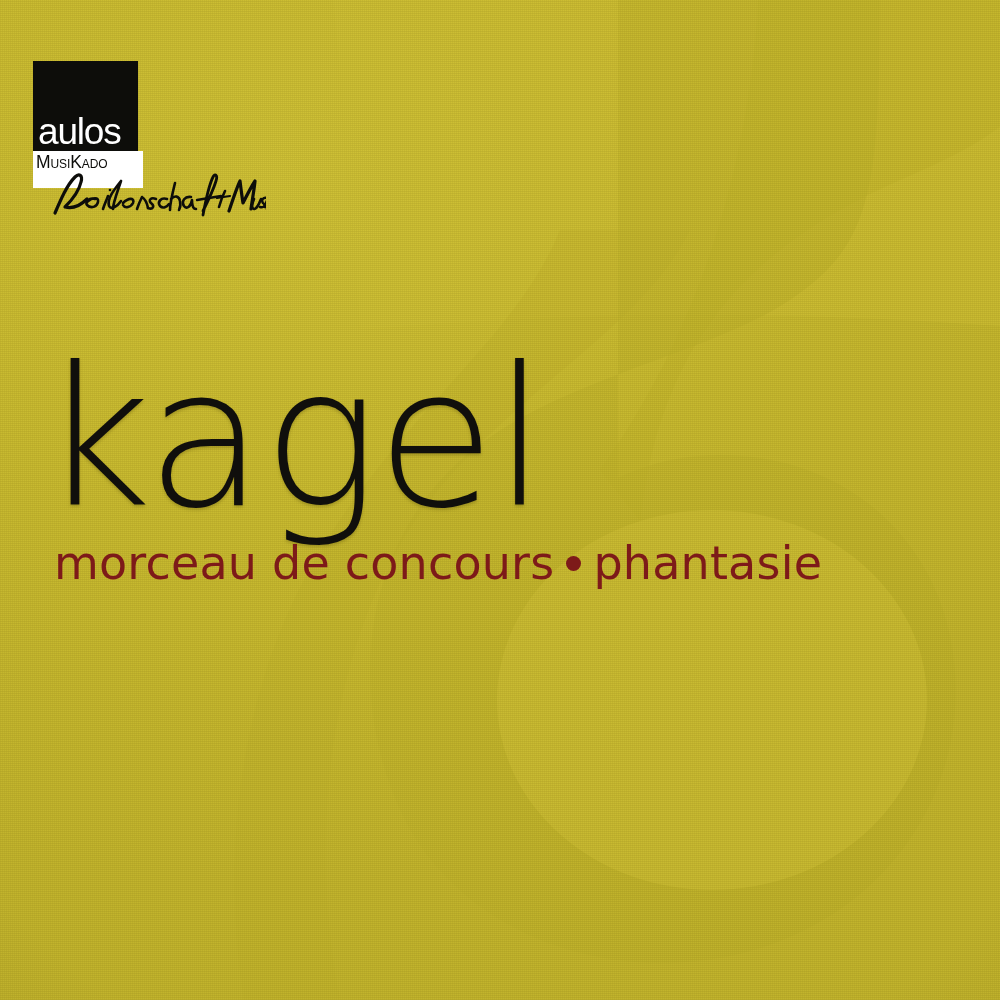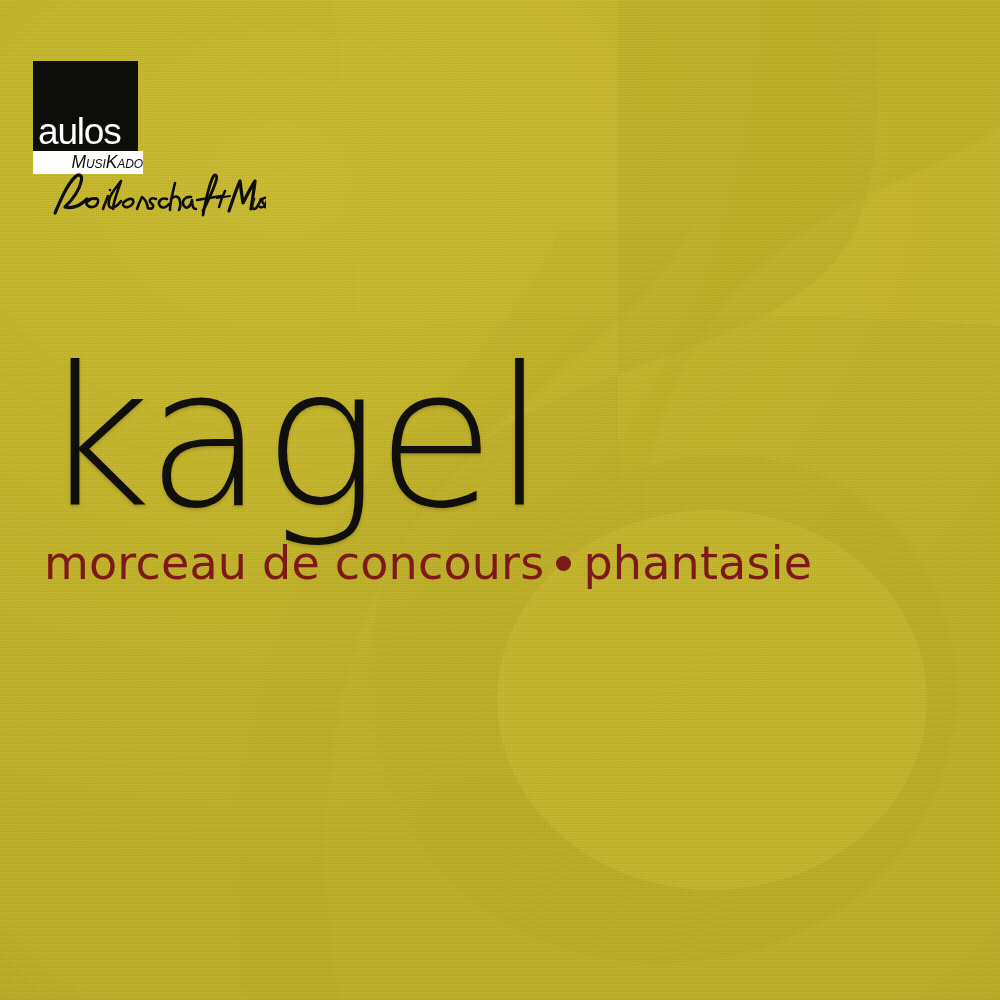--- a/index.html
+++ b/index.html
@@ -73,32 +73,31 @@
     line-height: 37px;
     letter-spacing: -1.2px;
     font-weight: 400;
     font-family: "Liberation Sans", sans-serif;
   }
   .logo-sub {
     position: absolute;
     left: 0px;
     top: 90px;
     width: 110px;
-    height: 23px;
+    height: 37px;
     background: #ffffff;
     color: #0d0d0a;
     font-size: 17.5px;
     line-height: 23px;
     letter-spacing: -0.1px;
     font-variant: small-caps;
-    text-align: right;
+    text-align: left;
     padding-left: 3px;
     box-sizing: border-box;
     font-family: "Liberation Sans", sans-serif;
-    font-style: italic;
   }
   .logo-script {
     position: absolute;
     left: 18px;
     top: 108px;
     width: 215px;
     height: 50px;
   }
 
   
@@ -110,21 +109,21 @@
     font-size: 193px;
     line-height: 193px;
     letter-spacing: -2px;
     font-weight: 300;
     font-family: "DejaVu Sans", sans-serif;
     text-shadow: 0 2px 3px rgba(90,78,10,.30);
   }
 
   .subtitle-block {
     position: absolute;
-    left: 44px;
+    left: 54px;
     top: 533px;
     width: 900px;
   }
   .subtitle-line {
     color: #7d1a19;
     font-size: 46px;
     line-height: 60px;
     letter-spacing: 0.2px;
     font-weight: 400;
     font-family: "DejaVu Sans", sans-serif;

